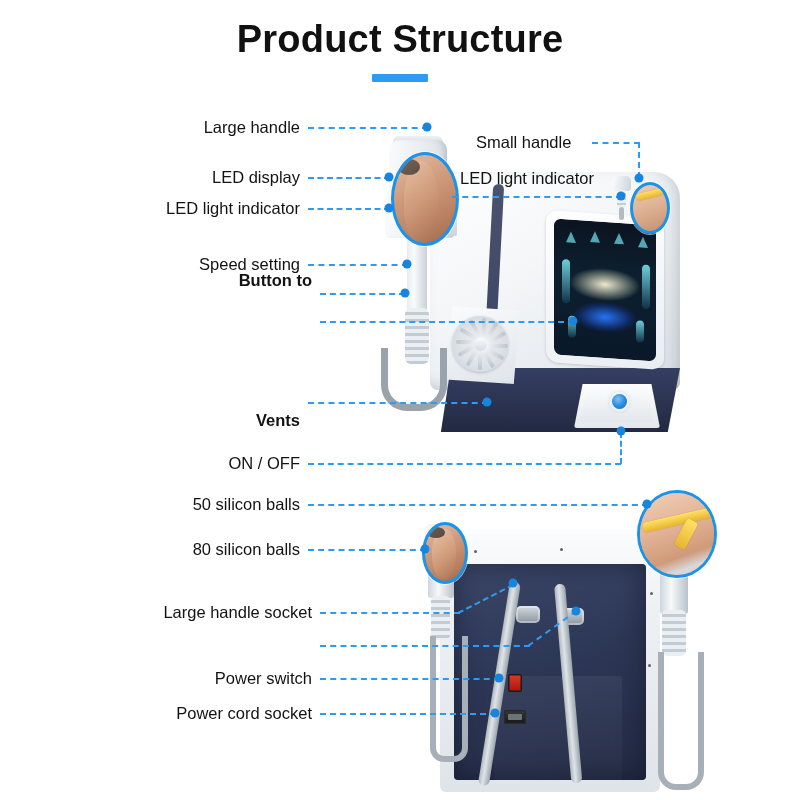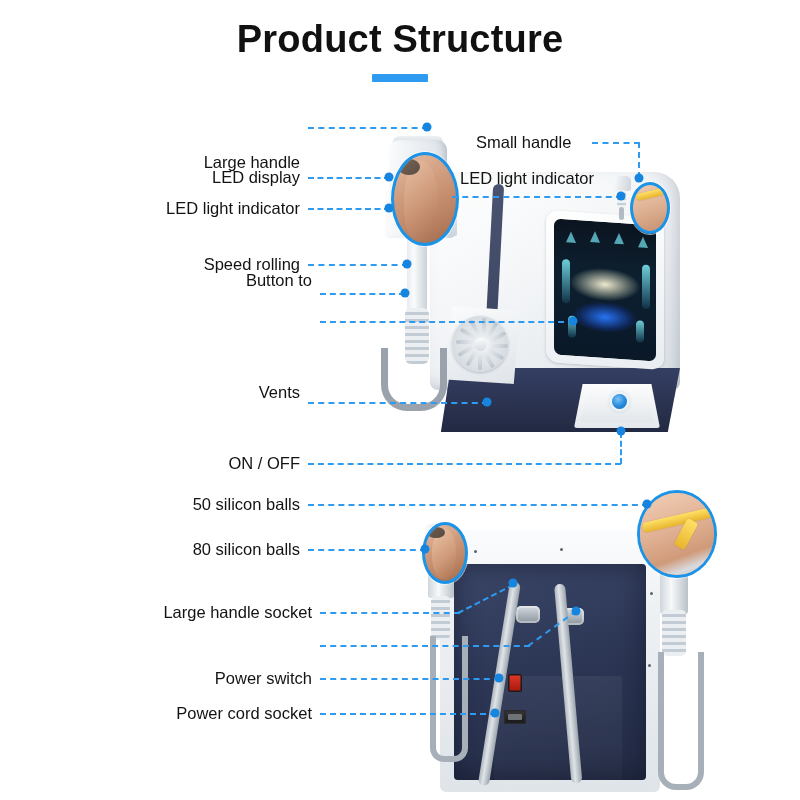--- a/index.html
+++ b/index.html
@@ -351,46 +351,46 @@
     <div class="bh-wire" style="left:18px;top:152px;width:34px;height:132px;border-radius:0 0 18px 18px;"></div>
   </div>
 
   <div class="inset skin-b" style="left:637px;top:490px;width:74px;height:82px;border-radius:50%;">
     <div style="position:absolute;left:-4px;top:-4px;right:-4px;bottom:-4px;
                 background:linear-gradient(160deg,#f3d3bb 0%,#e1b194 45%,#cf9a79 70%,#d9d9de 82%,#bfc2c9 100%);"></div>
     <div class="tape" style="left:2px;top:22px;width:72px;height:10px;border-radius:4px;transform:rotate(-13deg);"></div>
     <div class="tape" style="left:40px;top:26px;width:12px;height:30px;border-radius:3px;transform:rotate(28deg);"></div>
   </div>
 
-  <div class="lbl left" style="left:40px;top:127px;width:260px;margin-top:35px;">Large handle</div>
+  <div class="lbl left" style="left:40px;top:127px;width:260px;">Large handle</div>
   <div class="lead" style="left:308px;top:127px;width:120px;"></div>
   <div class="dot" style="left:427px;top:127px;"></div>
 
   <div class="lbl left" style="left:40px;top:177px;width:260px;">LED display</div>
   <div class="lead" style="left:308px;top:177px;width:82px;"></div>
   <div class="dot" style="left:389px;top:177px;"></div>
 
   <div class="lbl left" style="left:40px;top:208px;width:260px;">LED light indicator</div>
   <div class="lead" style="left:308px;top:208px;width:82px;"></div>
   <div class="dot" style="left:389px;top:208px;"></div>
 
-  <div class="lbl left" style="left:40px;top:264px;width:260px;">Speed rolling</div>
+  <div class="lbl left" style="left:40px;top:264px;width:260px;">Speed setting</div>
   <div class="lead" style="left:308px;top:264px;width:100px;"></div>
   <div class="dot" style="left:407px;top:264px;"></div>
 
-  <div class="lbl two" style="left:40px;top:272px;width:272px;text-align:right;">
+  <div class="lbl two" style="left:40px;top:272px;width:272px;text-align:right;font-weight:bold;">
     <div>Button to</div>
   </div>
   <div class="lead" style="left:320px;top:293px;width:85px;"></div>
   <div class="dot" style="left:405px;top:293px;"></div>
 
   <div class="lead" style="left:320px;top:321px;width:254px;"></div>
   <div class="dot" style="left:573px;top:321px;"></div>
 
-  <div class="lbl left" style="left:40px;top:392px;width:260px;">Vents</div>
+  <div class="lbl left" style="left:40px;top:420px;width:260px;font-weight:bold;">Vents</div>
   <div class="lead" style="left:308px;top:402px;width:180px;"></div>
   <div class="dot" style="left:487px;top:402px;"></div>
 
   <div class="lbl left" style="left:40px;top:463px;width:260px;">ON / OFF</div>
   <div class="lead" style="left:308px;top:463px;width:313px;"></div>
   <div class="leadv" style="left:620px;top:432px;height:32px;"></div>
   <div class="dot" style="left:621px;top:431px;"></div>
 
   <div class="lbl left" style="left:40px;top:504px;width:260px;">50 silicon balls</div>
   <div class="lead" style="left:308px;top:504px;width:340px;"></div>

